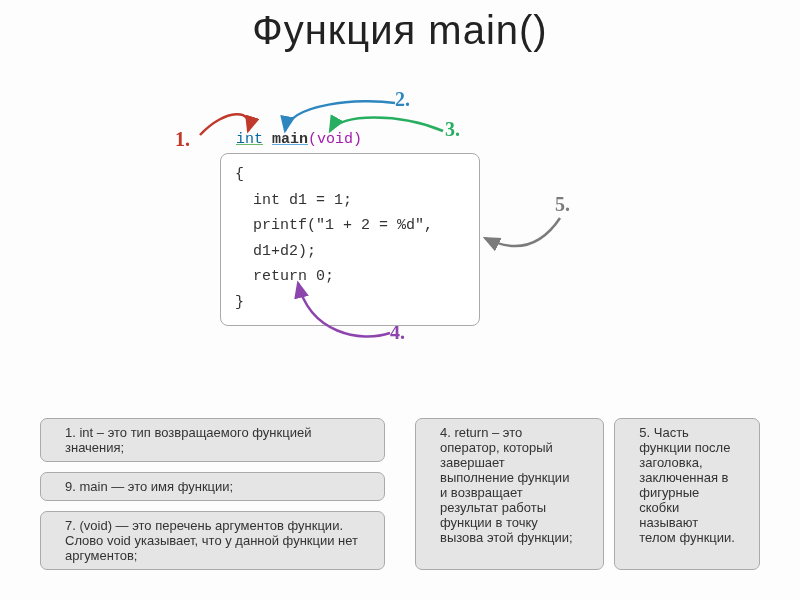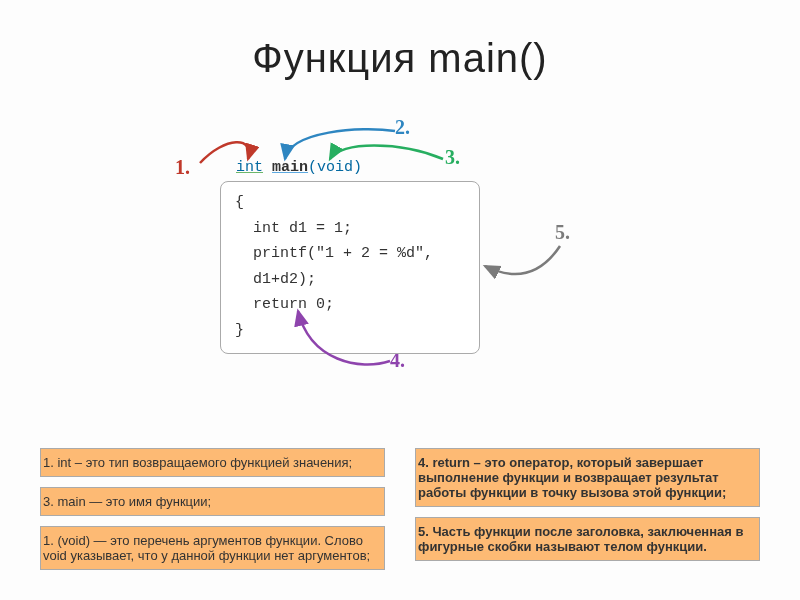--- a/index.html
+++ b/index.html
@@ -9,21 +9,21 @@
       background: #fdfdfd;
       font-family: Arial, sans-serif;
       position: relative;
       overflow: hidden;
     }
     .title {
       text-align: center;
       font-size: 40px;
       font-weight: normal;
       color: #222;
-      padding-top: 36px;
+      padding-top: 8px;
       letter-spacing: 1px;
     }
     .diagram-area {
       position: relative;
       width: 100%;
       height: 350px;
     }
     .code-box {
       position: absolute;
       left: 220px;
@@ -41,21 +41,21 @@
     .code-sig {
       position: absolute;
       left: 236px;
       top: 78px;
       font-family: "Courier New", monospace;
       font-size: 15px;
       color: #333;
     }
     .code-sig .int { text-decoration: underline; text-decoration-color: #6bb76b; color:#0369a1;}
     .code-sig .main { text-decoration: underline; text-decoration-color: #5da9e0; color:#333;font-weight:bold;}
-    .code-sig .void { color:#0369a1; }
+    .code-sig .void { color:#a21caf; }
     .annot-label {
       position: absolute;
       font-family: "Comic Sans MS", cursive;
       font-size: 20px;
       font-weight: bold;
     }
     .l1 { color: #c0392b; left: 175px; top: 75px; }
     .l2 { color: #2e86c1; left: 395px; top: 35px; }
     .l3 { color: #27ae60; left: 445px; top: 65px; }
     .l4 { color: #8e44ad; left: 390px; top: 268px; }
@@ -72,26 +72,26 @@
       left: 40px;
       right: 40px;
       display: grid;
       grid-template-columns: 1fr 1fr;
       gap: 10px 30px;
       font-size: 13px;
       color: #333;
     }
     .desc-box {
       border: 1px solid #aaa;
-      border-radius: 0;
-      padding: 6px 2px;
-      background: #fdba74;
+      border-radius: 7px;
+      padding: 6px 24px;
+      background: #e5e5e5;
     }
     .leftcol { display: flex; flex-direction: column; gap: 10px;}
-    .rightcol { display: flex; flex-direction: column; gap: 10px; font-weight: bold;}
+    .rightcol { display: flex; flex-direction: row; gap: 10px;}
     .indent { padding-left: 18px; }
   </style>
 </head>
 <body>
 
 <h1 class="title">Функция main()</h1>
 
 <div class="diagram-area">
 
   <div class="annot-label l1">1.</div>
@@ -140,20 +140,20 @@
 
     <path d="M390,280 C360,290 310,280 298,230" stroke="#8e44ad" stroke-width="2.5" fill="none" marker-end="url(#ah-purple)"></path>
 
     <path d="M560,165 C540,195 515,200 485,185" stroke="#7b7b7b" stroke-width="2.5" fill="none" marker-end="url(#ah-gray)"></path>
   </svg>
 </div>
 
 <div class="desc-grid">
   <div class="leftcol">
     <div class="desc-box">1.  int – это тип возвращаемого функцией значения;</div>
-    <div class="desc-box">3.  main — это имя функции;</div>
-    <div class="desc-box">1.  (void) — это перечень аргументов функции. Слово void указывает, что у данной функции нет аргументов;</div>
+    <div class="desc-box">9.  main — это имя функции;</div>
+    <div class="desc-box">7.  (void) — это перечень аргументов функции. Слово void указывает, что у данной функции нет аргументов;</div>
   </div>
   <div class="rightcol">
     <div class="desc-box">4.  return – это оператор, который завершает выполнение функции и возвращает результат работы функции в точку вызова этой функции;</div>
     <div class="desc-box">5.  Часть функции после заголовка, заключенная в фигурные скобки называют телом функции.</div>
   </div>
 </div>
 
 </body></html>

